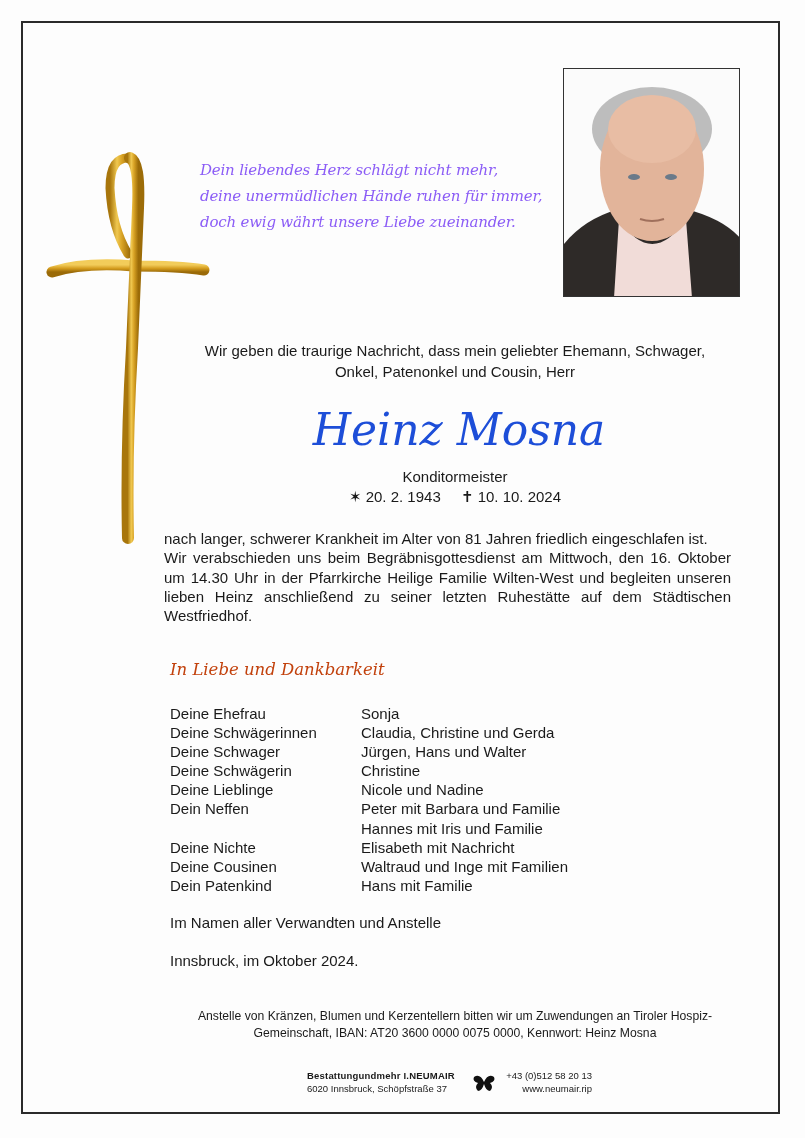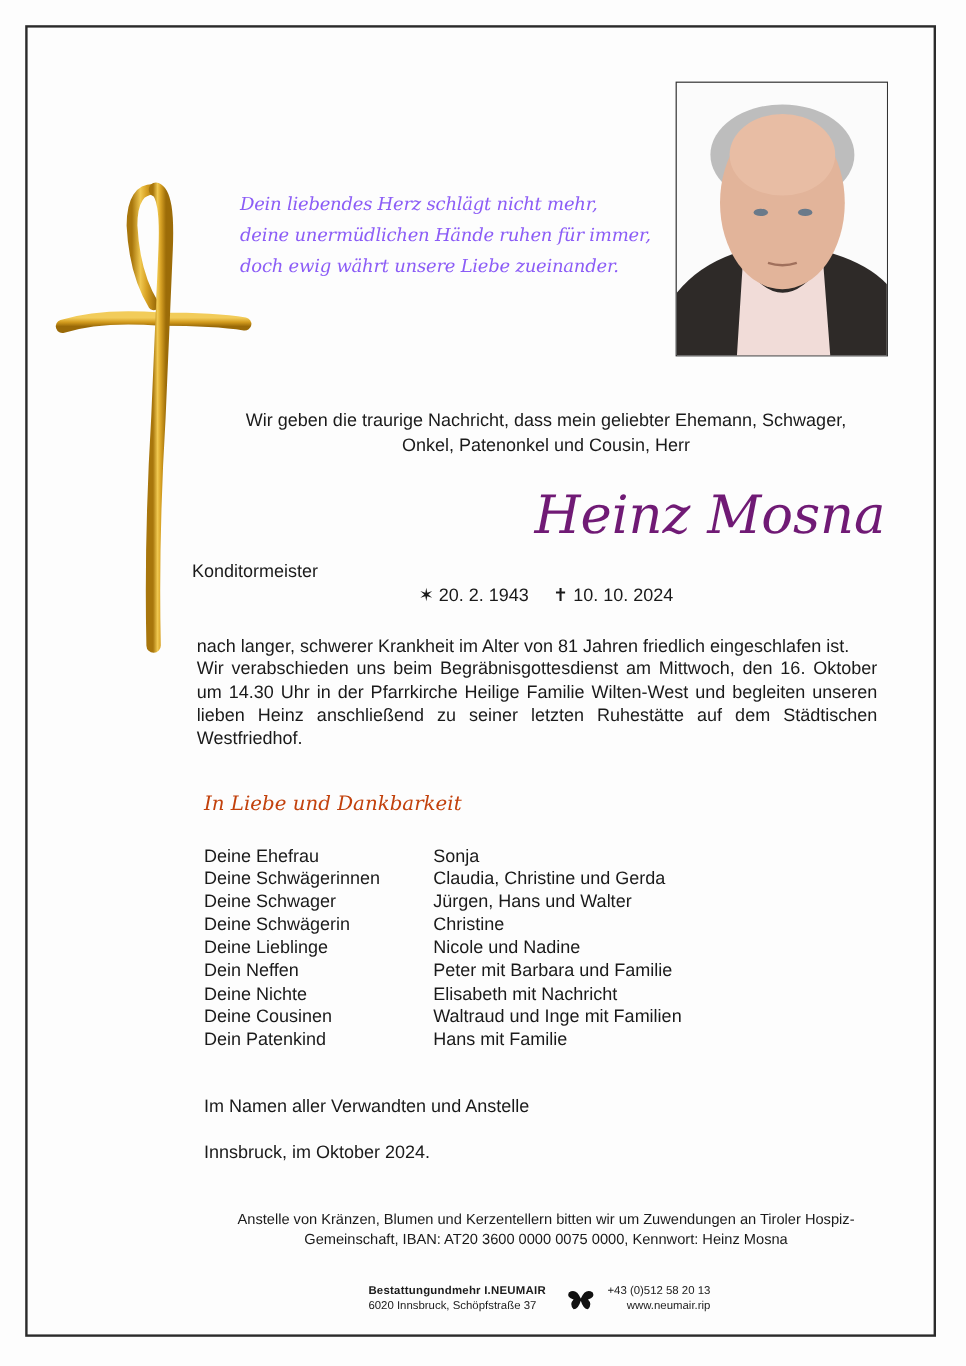--- a/index.html
+++ b/index.html
@@ -8,23 +8,23 @@
   .frame { position: absolute; left: 21px; top: 21px; width: 759px; height: 1093px;
            border: 2px solid #2b2b2b; box-sizing: border-box; }
   .abs { position: absolute; }
   .quote { left: 200px; top: 157px; font-family: "DejaVu Serif", serif; font-style: italic;
            font-size: 15px; line-height: 26px; color: #8b5cf6; letter-spacing: -0.2px; }
   .quote div { white-space: nowrap; }
   .photo { left: 563px; top: 68px; width: 177px; height: 229px; border: 1px solid #333;
            box-sizing: border-box; background: #fafafa; overflow: hidden; }
   .cross { left: 44px; top: 148px; width: 170px; height: 400px; }
   .intro { left: 160px; width: 590px; top: 340px; text-align: center; font-size: 15px; line-height: 21px; }
-  .name { left: 148px; width: 590px; top: 400px; text-align: right;
-          font-family: "DejaVu Serif", serif; font-style: italic; font-size: 44px; line-height: 60px; color: #701a75; }
-  .profession { left: 160px; width: 590px; top: 468px; text-align: left; font-size: 15px; }
+  .name { left: 164px; width: 590px; top: 400px; text-align: center;
+          font-family: "DejaVu Serif", serif; font-style: italic; font-size: 44px; line-height: 60px; color: #1d4ed8; }
+  .profession { left: 160px; width: 590px; top: 468px; text-align: center; font-size: 15px; }
   .dates { left: 160px; width: 590px; top: 487px; text-align: center; font-size: 15px; line-height: 20px; }
   .dates span { margin: 0 8px; }
   .body-text { left: 164px; width: 567px; top: 529px; font-size: 15px; line-height: 19.3px; text-align: justify; }
   .body-text p { margin: 0; }
   .subhead { left: 170px; top: 660px; font-family: "DejaVu Serif", serif; font-style: italic; font-size: 16.5px; color: #c2410c; }
   .family { left: 170px; top: 704px; font-size: 15px; line-height: 19.1px; }
   .family-row { display: flex; }
   .family-row .rel { width: 191px; }
   .closing { left: 170px; top: 914px; font-size: 15px; }
   .place { left: 170px; top: 952px; font-size: 15px; }
@@ -120,20 +120,24 @@
     </div>
   <div class="family-row">
       <span class="rel">Deine Lieblinge</span>
       <span>Nicole und Nadine</span>
     </div>
   <div class="family-row">
       <span class="rel">Dein Neffen</span>
       <span>Peter mit Barbara und Familie</span>
     </div>
   <div class="family-row">
+      <span class="rel"></span>
+      <span>Hannes mit Iris und Familie</span>
+    </div>
+  <div class="family-row">
       <span class="rel">Deine Nichte</span>
       <span>Elisabeth mit Nachricht</span>
     </div>
   <div class="family-row">
       <span class="rel">Deine Cousinen</span>
       <span>Waltraud und Inge mit Familien</span>
     </div>
   <div class="family-row">
       <span class="rel">Dein Patenkind</span>
       <span>Hans mit Familie</span>

